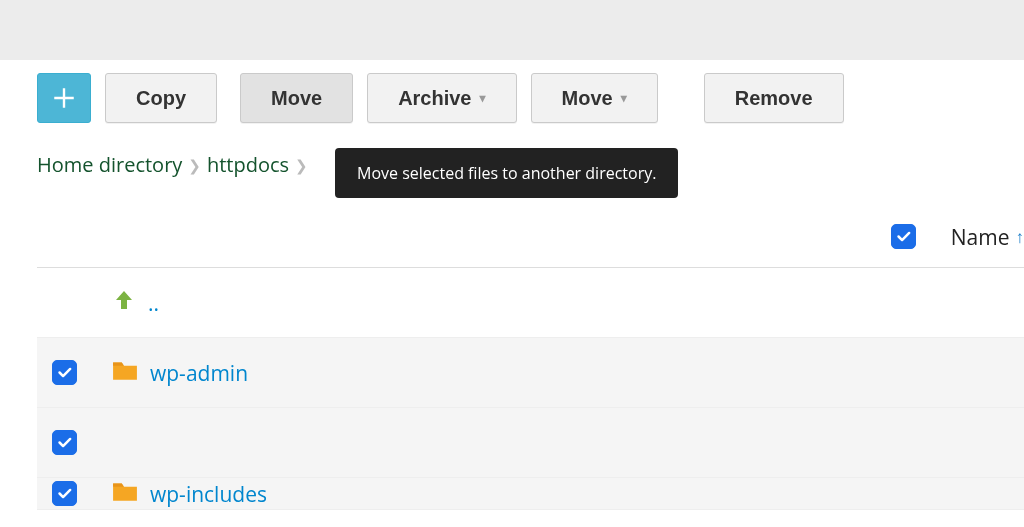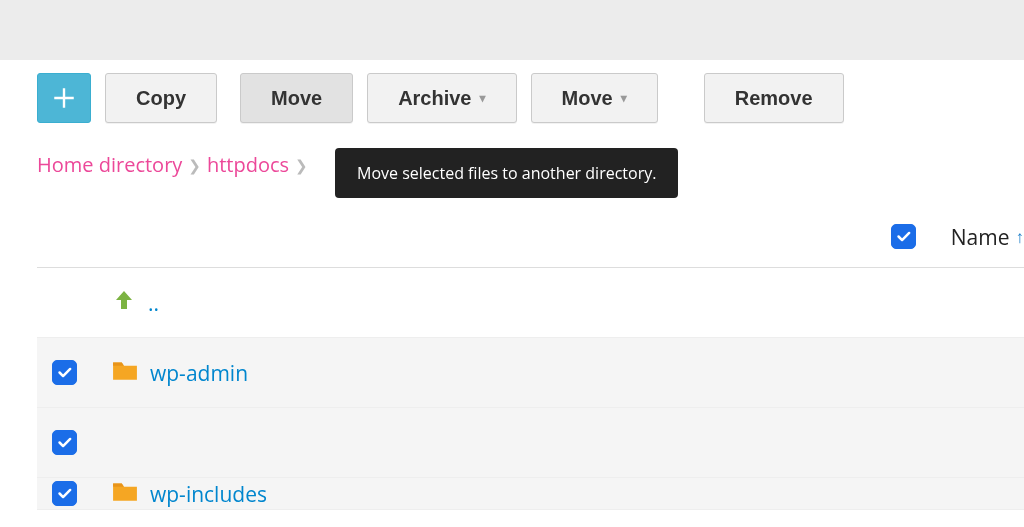--- a/index.html
+++ b/index.html
@@ -61,21 +61,21 @@
     .spacer { width: 18px; }
     .breadcrumb {
       font-size: 20px;
       color: #999;
       display: flex;
       align-items: center;
       gap: 6px;
       margin-bottom: 28px;
     }
     .breadcrumb a {
-      color: #ec4899;
+      color: #14532d;
       text-decoration: none;
     }
     .breadcrumb .sep { color: #bbb; font-size: 15px;}
     .tooltip {
       position: absolute;
       top: 148px;
       left: 335px;
       background: #222;
       color: #fff;
       font-size: 16px;

